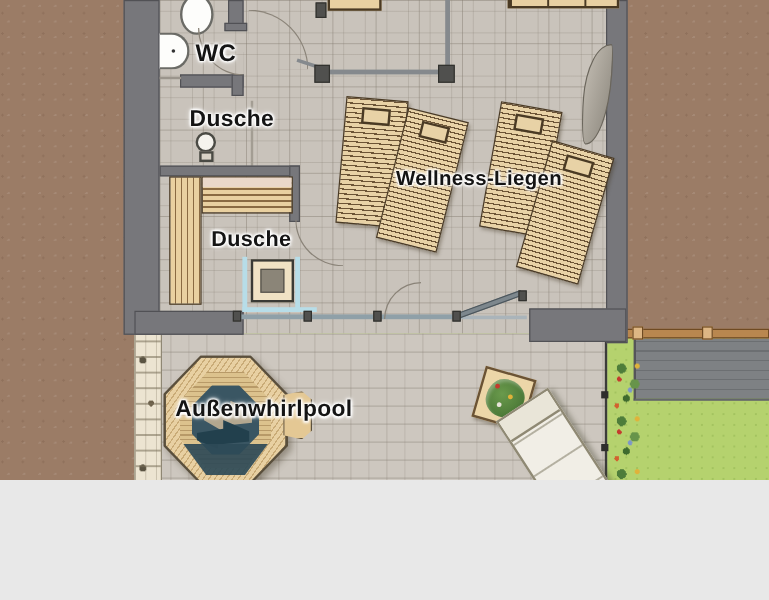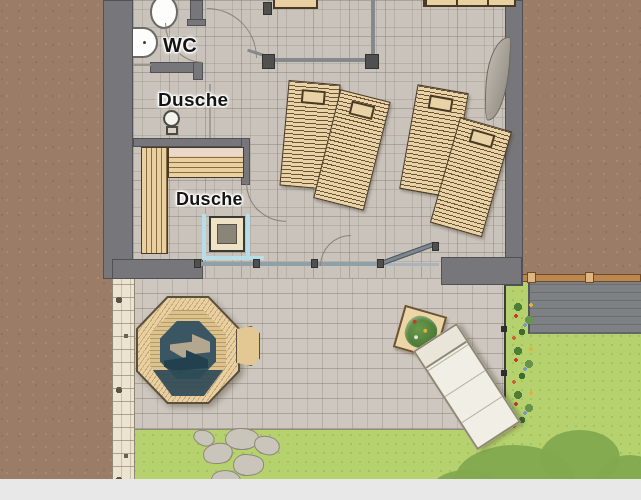--- a/index.html
+++ b/index.html
@@ -1,17 +1,17 @@
 <!DOCTYPE html>
 <html><head>
 <meta charset="utf-8">
 <style>
   html,body{margin:0;padding:0;background:#e8e8e8;}
   #canvas{
-    position:relative;width:641px;height:479px;overflow:hidden;
+    position:relative;width:641px;height:400px;overflow:hidden;
     font-family:"Liberation Sans", sans-serif;
     background:#c9c3bb;
   }
   .abs{position:absolute;}
   
   .brown{
     background-color:#9b7c66;
     background-image:
       radial-gradient(circle 1px at 7px 5px, rgba(255,255,255,.10) 0 1px, transparent 1px),
       radial-gradient(circle 1px at 2px 11px, rgba(60,35,20,.12) 0 1px, transparent 1px);
@@ -230,14 +230,16 @@
     <div class="abs" style="left:18px;top:12px;width:4px;height:4px;background:#e0b23a;border-radius:50%"></div>
     <div class="abs" style="left:10px;top:20px;width:4px;height:4px;background:#e8e4d8;border-radius:50%"></div>
   </div>
   <div class="abs whitelounger" style="left:418px;top:332px;width:52px;height:118px;transform:rotate(-33deg);transform-origin:30px 18px">
     <div class="hr"></div>
   </div>
 
   <div class="lbl" style="left:163px;top:34px;font-size:20px">WC</div>
   <div class="lbl" style="left:158px;top:89px;font-size:19px">Dusche</div>
   <div class="lbl" style="left:176px;top:189px;font-size:18px">Dusche</div>
+  <div class="lbl" style="left:330px;top:139px;font-size:17px">Wellness-Liegen</div>
+  <div class="lbl" style="left:146px;top:331px;font-size:19px">Außenwhirlpool</div>
 
 </div>
 
 </body></html>

